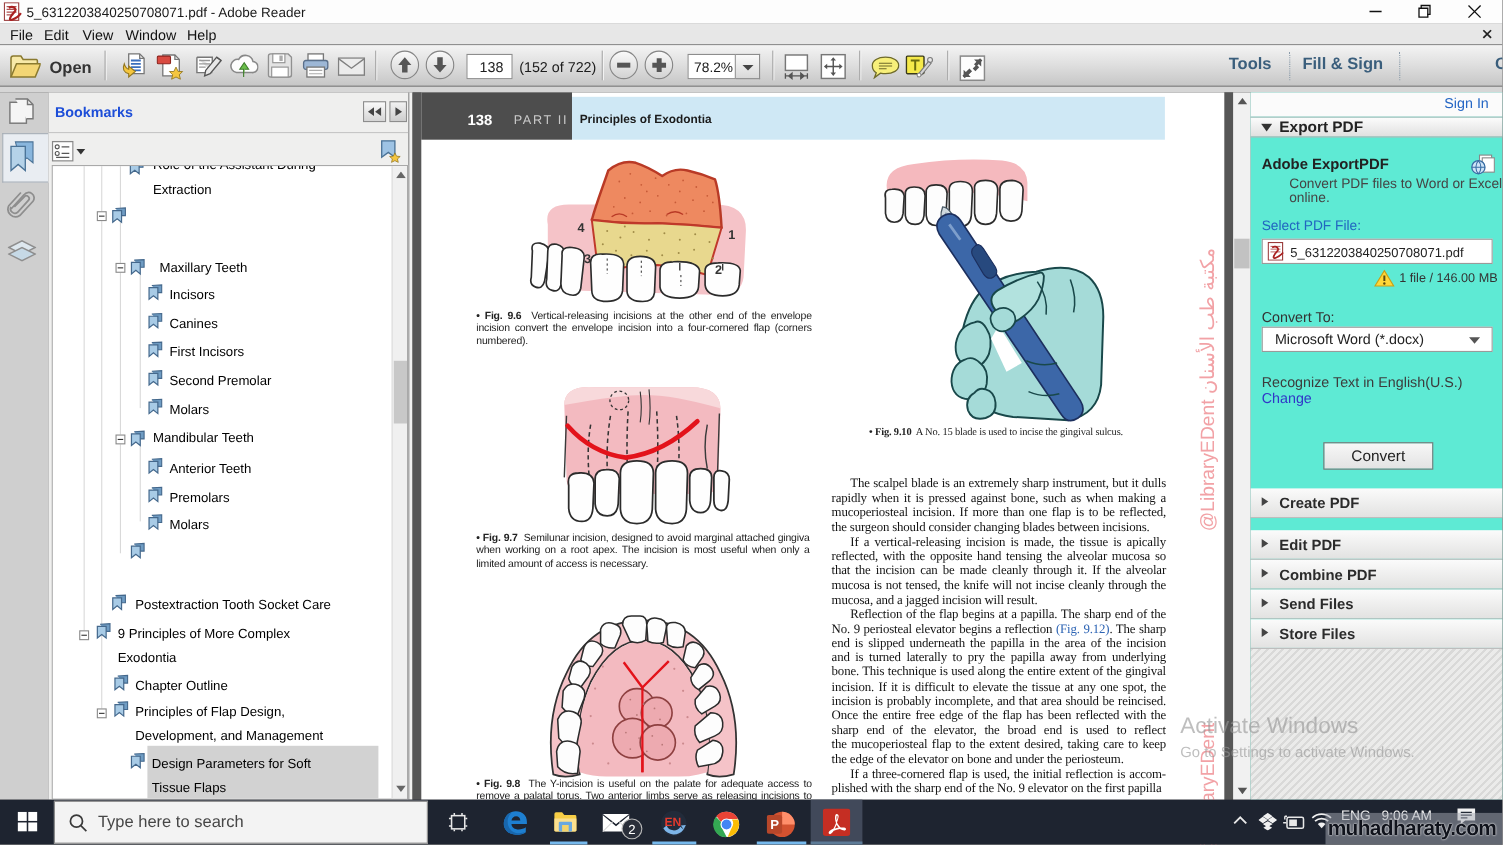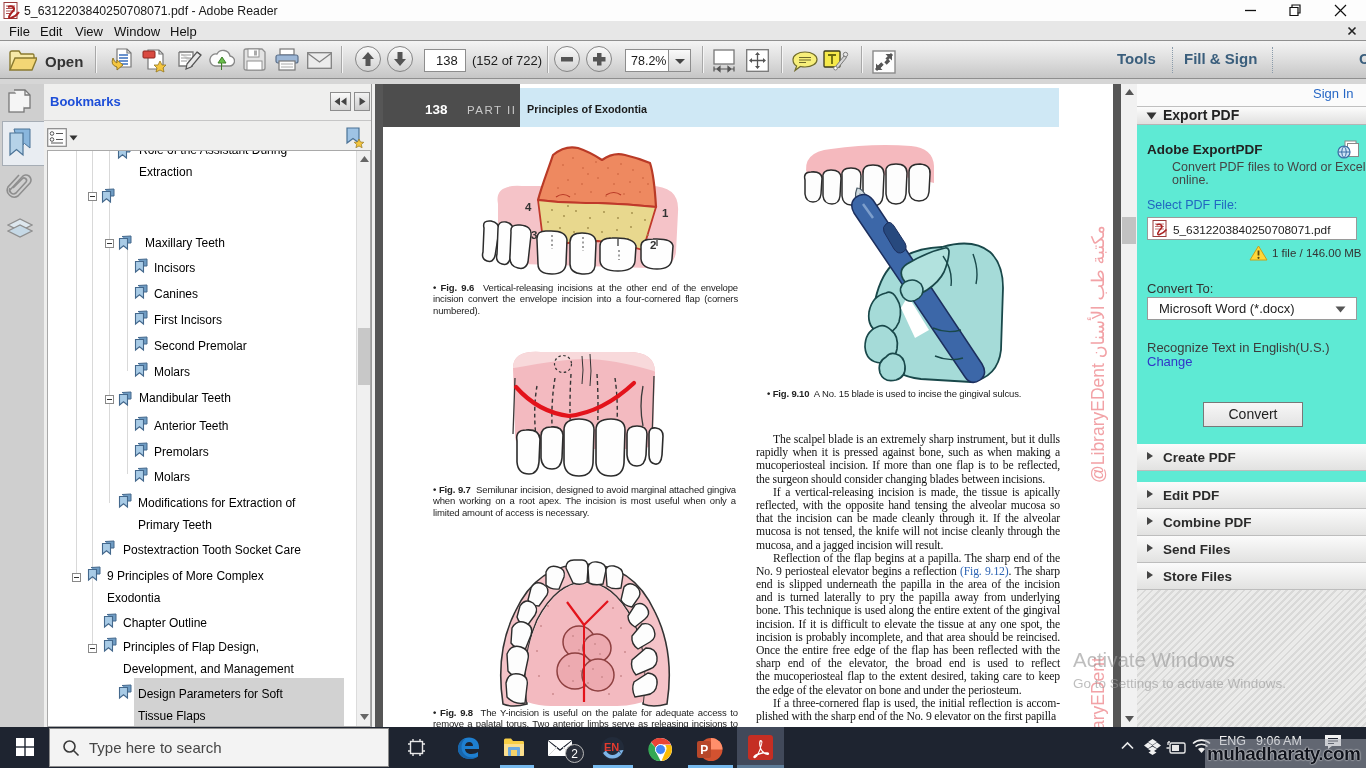--- a/index.html
+++ b/index.html
@@ -364,21 +364,20 @@
       <div class="ti" style="left:97px; top:81px;">Maxillary Teeth</div>
       <div class="ti" style="left:106px; top:106px;">Incisors</div>
       <div class="ti" style="left:106px; top:132px;">Canines</div>
       <div class="ti" style="left:106px; top:158px;">First Incisors</div>
       <div class="ti" style="left:106px; top:184px;">Second Premolar</div>
       <div class="ti" style="left:106px; top:210px;">Molars</div>
       <div class="ti" style="left:91px; top:236px;">Mandibular Teeth</div>
       <div class="ti" style="left:106px; top:264px;">Anterior Teeth</div>
       <div class="ti" style="left:106px; top:290px;">Premolars</div>
       <div class="ti" style="left:106px; top:315px;">Molars</div>
-      <div class="ti" style="left:90px; top:341px;">Modifications for Extraction of<br>Primary Teeth</div>
       <div class="ti" style="left:75px; top:388px;">Postextraction Tooth Socket Care</div>
       <div class="ti" style="left:59px; top:414px;">9 Principles of More Complex<br>Exodontia</div>
       <div class="ti" style="left:75px; top:461px;">Chapter Outline</div>
       <div class="ti" style="left:75px; top:485px;">Principles of Flap Design,<br>Development, and Management</div>
       <div class="ti" style="left:90px; top:532px;">Design Parameters for Soft<br>Tissue Flaps</div>
 
       <div id="treescroll">
         <svg class="abs" style="left:3px; top:5px;" width="9" height="6" viewBox="0 0 9 6">
             <path d="M4.5 0 L9 6 H0 z" fill="#666"></path>
           </svg>
@@ -581,21 +580,21 @@
 
         <path d="M62 62 Q56 68 61 77 L172 241 Q178 250 187 244 Q195 238 189 228 L80 64 Q72 54 62 62 Z" fill="#3c67a8" stroke="#1c2f5e" stroke-width="1.5"></path>
         <path d="M93 88 Q97 84 101 90 L112 107 Q115 113 110 116 Q105 119 101 113 L91 96 Q89 91 93 88 Z" fill="#27497e" stroke="#1c2f5e" stroke-width="1"></path>
         <path d="M70 68 L80 82" stroke="#7e9fcc" stroke-width="2.5" fill="none"></path>
 
         <path d="M152 112 Q134 116 114 128 Q105 134 110 143 L117 153 Q124 161 134 154 Q146 146 151 136 Q156 124 156 115 Q155 111 152 112 Z" fill="#b2e2de" stroke="#19484a" stroke-width="1.7"></path>
         <path d="M112 146 Q104 152 110 161 Q117 169 126 162 Q133 156 128 148 Q121 141 112 146 Z" fill="#a5dbd8" stroke="#19484a" stroke-width="1.5"></path>
 
         <path d="M150 120 Q160 134 158 150 M140 192 Q154 198 168 194 M142 220 Q156 226 170 222 M180 118 Q186 134 183 148" stroke="#19484a" stroke-width="1.4" fill="none"></path>
       </svg>
-      <div class="cap" style="left:384px; top:304px; width:270px; text-align:left;"><b>• Fig. 9.10</b>&nbsp; A No. 15 blade is used to incise the gingival sulcus.</div>
+      <div class="cap" style="left:407px; top:304px; width:270px; text-align:left;font-family:Liberation Serif, serif;"><b>• Fig. 9.10</b>&nbsp; A No. 15 blade is used to incise the gingival sulcus.</div>
 
       <div id="bodytext">
         <div class="bt">
             <div class="jl" style="text-indent:17px;">The scalpel blade is an extremely sharp instrument, but it dulls<br>rapidly when it is pressed against bone, such as when making a<br>mucoperiosteal incision. If more than one flap is to be reflected,</div>
             <div>the surgeon should consider changing blades between incisions.</div>
           </div>
         <div class="bt">
             <div class="jl" style="text-indent:17px;">If a vertical-releasing incision is made, the tissue is apically<br>reflected, with the opposite hand tensing the alveolar mucosa so<br>that the incision can be made cleanly through it. If the alveolar<br>mucosa is not tensed, the knife will not incise cleanly through the</div>
             <div>mucosa, and a jagged incision will result.</div>
           </div>

